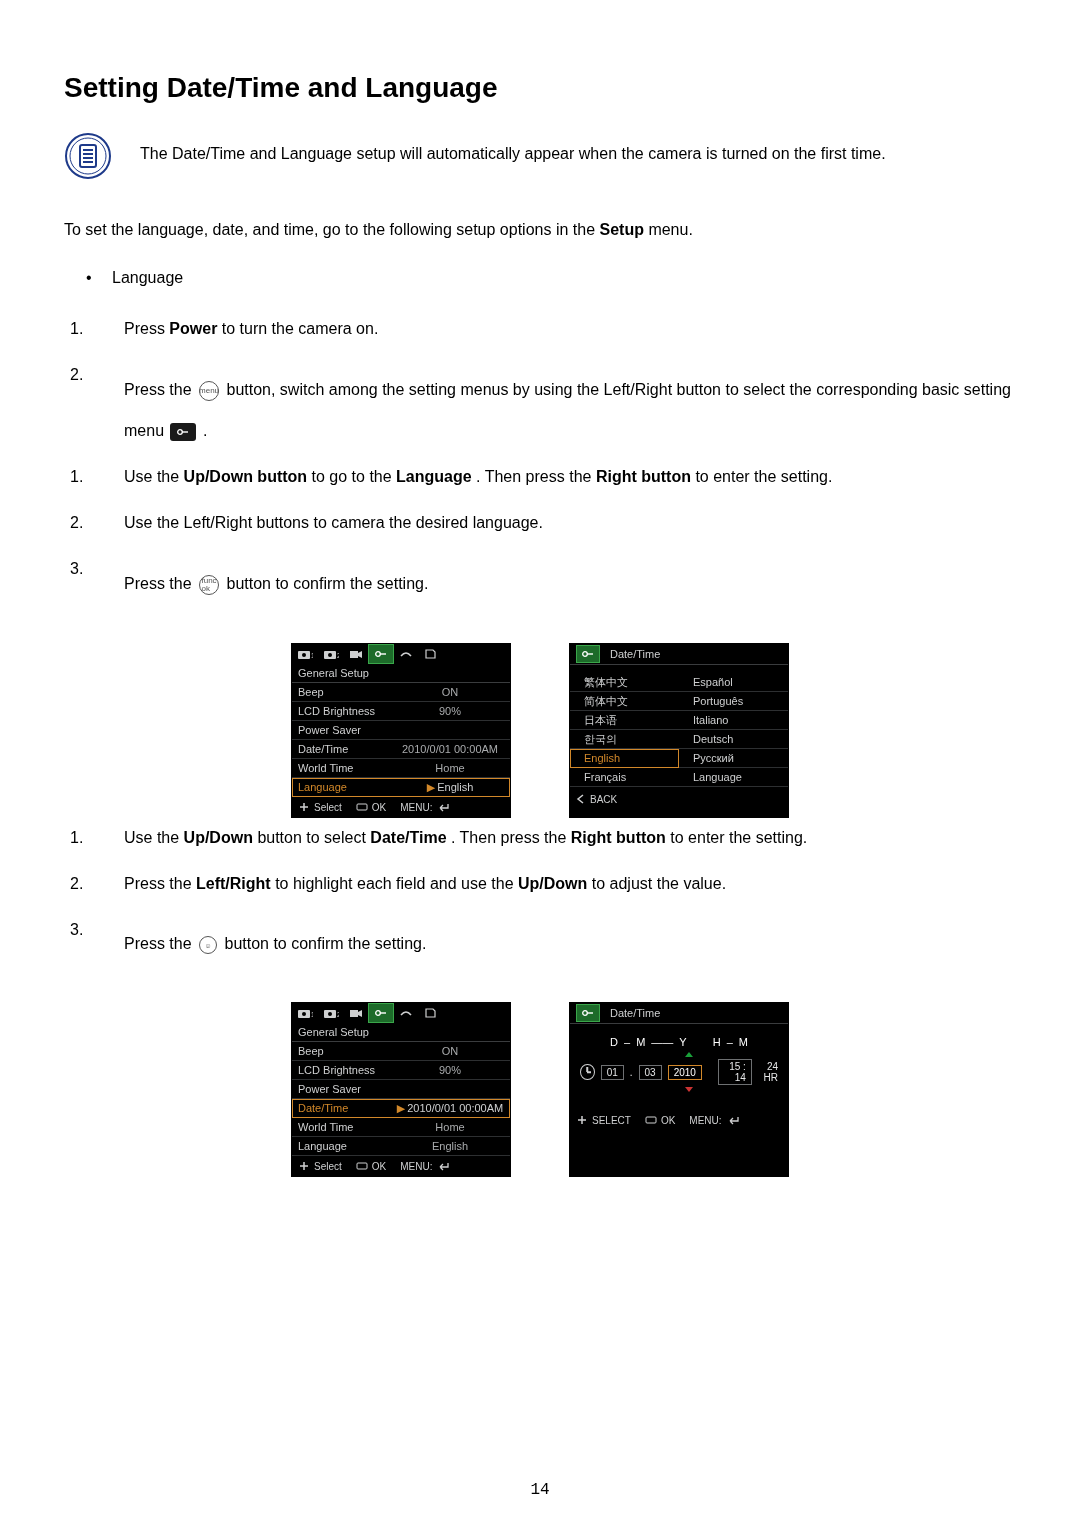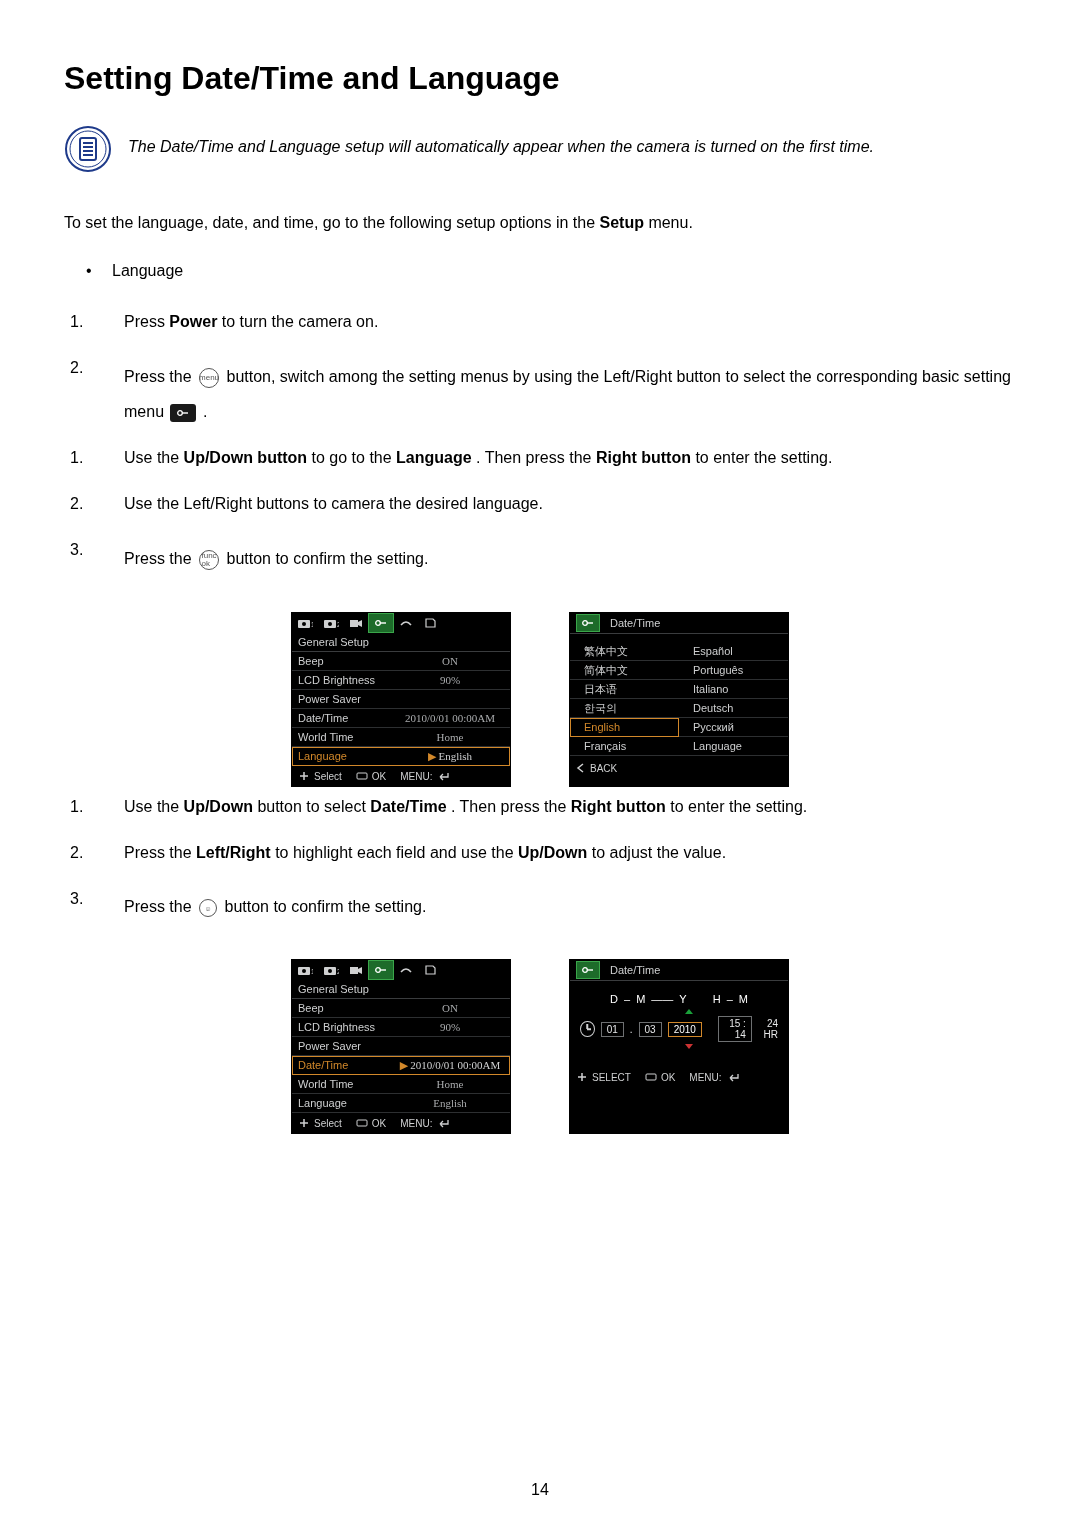--- a/index.html
+++ b/index.html
@@ -1,21 +1,21 @@
 <!DOCTYPE html>
 <html><head>
 <meta charset="utf-8">
 <style>
   html,body{margin:0;padding:0;background:#fff;color:#000;
     font-family:Arial,Helvetica,sans-serif;font-size:16px;}
   .page{width:1080px;min-height:1527px;margin:0 auto;padding:60px 64px 0 64px;
     box-sizing:border-box;position:relative;}
-  h1{font-size:32px;font-weight:bold;margin:0 0 28px 0;}
+  h1{font-size:28px;font-weight:bold;margin:12px 0 28px 0;}
   h2{font-size:19px;font-weight:bold;margin:40px 0 22px 0;}
-  .intro-row{display:flex;align-items:flex-start;gap:16px;margin-bottom:34px;font-style:italic;}
+  .intro-row{display:flex;align-items:flex-start;gap:28px;margin-bottom:34px;}
   .note-icon{flex:0 0 48px;}
   .intro-text{padding-top:10px;line-height:1.45;}
   p{margin:0 0 20px 0;line-height:1.45;}
   ul.dots{list-style:none;padding:0;margin:0 0 22px 0;}
   ul.dots li{padding:8px 0 8px 48px;position:relative;}
   ul.dots li::before{content:"•";position:absolute;left:22px;top:8px;}
   ol.steps{list-style:none;padding:0;margin:0;}
   ol.steps>li{display:flex;gap:26px;margin:0 0 22px 0;line-height:1.5;}
   ol.steps>li .num{flex:0 0 28px;text-align:left;padding-left:6px;}
   ol.steps>li .body{flex:1;}
@@ -28,21 +28,21 @@
   .osd{width:218px;background:#000;color:#cfd0d1;font-size:11px;
     border:1px solid #000;font-family:Arial,sans-serif;}
   .osd .tabs{display:flex;align-items:center;height:20px;background:#000;}
   .osd .tabs .tab{display:flex;align-items:center;justify-content:center;
     height:20px;padding:0 5px;}
   .osd .tabs .tab.sel{background:#1d6b2a;border:1px solid #3aa64a;box-sizing:border-box;}
   .osd .title{padding:3px 6px;border-bottom:1px solid #3a3c3e;color:#cfd0d1;}
   .osd .row{display:flex;align-items:center;height:18px;
     border-bottom:1px solid #2d2f31;}
   .osd .row .lab{flex:0 0 92px;padding-left:6px;color:#cfd0d1;}
-  .osd .row .val{flex:1;text-align:center;color:#a9abad;font-family:Liberation Serif, serif;}
+  .osd .row .val{flex:1;text-align:center;color:#a9abad;}
   .osd .row.sel .lab{color:#d2882a;}
   .osd .row.sel .val{color:#cfd0d1;}
   .osd .row.sel{outline:1px solid #d2882a;outline-offset:-1px;}
   .osd .row .val .tri{color:#d2882a;margin-right:2px;}
   .osd .foot{display:flex;align-items:center;gap:14px;height:20px;
     padding:0 6px;font-size:10px;color:#cfd0d1;}
   .osd .foot .grp{display:flex;align-items:center;gap:4px;}
   
   .osd.lang .head{display:flex;align-items:center;height:20px;padding-left:6px;
     gap:10px;border-bottom:1px solid #3a3c3e;}
@@ -57,32 +57,32 @@
   
   .osd.dt .body{padding:12px 10px 18px 10px;}
   .osd.dt .fmt{display:flex;align-items:center;gap:6px;justify-content:center;
     color:#fff;font-size:11px;margin-bottom:4px;}
   .osd.dt .fields{display:flex;align-items:center;gap:6px;justify-content:center;}
   .osd.dt .fields .box{border:1px solid #6e7072;padding:1px 5px;color:#e6e7e8;
     font-size:10px;}
   .osd.dt .fields .box.sel{border-color:#d2882a;color:#fff;}
   .osd.dt .fields .plain{color:#e6e7e8;font-size:10px;}
   .pagenum{position:absolute;bottom:28px;left:0;right:0;text-align:center;
-    font-size:16px;}
+    font-size:16px;font-family:Liberation Mono, monospace;}
   b{font-weight:bold;}
   .clock-ic{display:inline-block;width:14px;height:14px;border:1.5px solid #cfd0d1;
     border-radius:50%;position:relative;margin-right:6px;}
   .clock-ic::before{content:"";position:absolute;left:50%;top:50%;
     width:1.5px;height:5px;background:#cfd0d1;transform-origin:bottom center;
     transform:translate(-50%,-100%);}
   .clock-ic::after{content:"";position:absolute;left:50%;top:50%;
     width:4px;height:1.5px;background:#cfd0d1;transform:translate(0,-50%);}
   .ring-btn{display:inline-flex;width:18px;height:18px;border:1.5px solid #555;
     border-radius:50%;align-items:center;justify-content:center;
-    font-size:8px;color:#555;vertical-align:middle;margin:12px 3px;line-height:1;}
+    font-size:8px;color:#555;vertical-align:middle;margin:18px 3px;line-height:1;}
   .ring-btn.small{width:16px;height:16px;font-size:7px;}
 </style>
 </head>
 <body>
 
 <div class="page">
 
   <h1>Setting Date/Time and Language</h1>
 
   <div class="intro-row">

